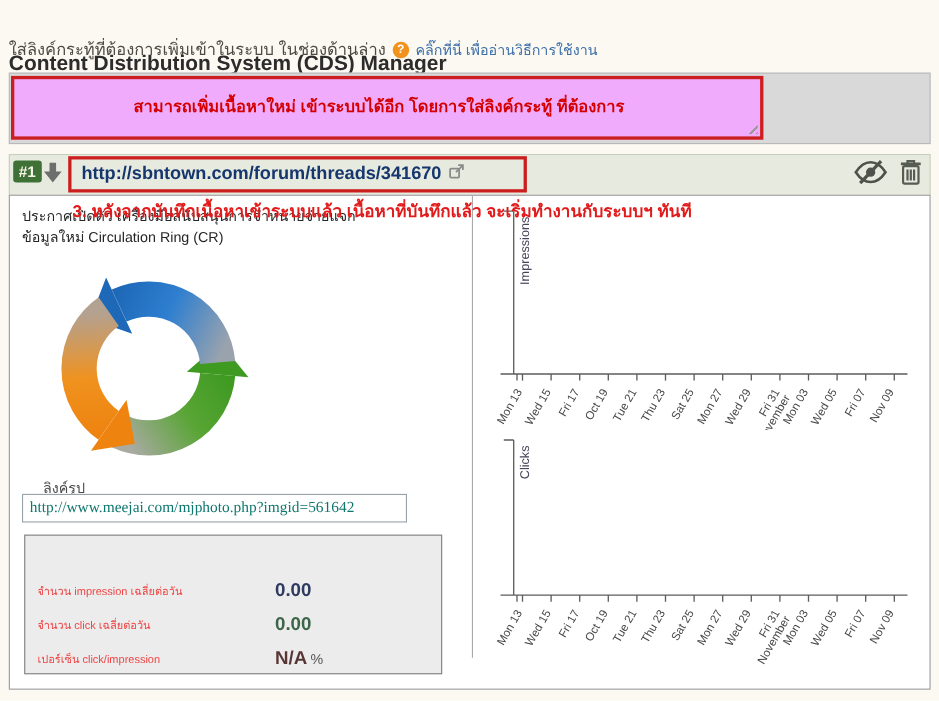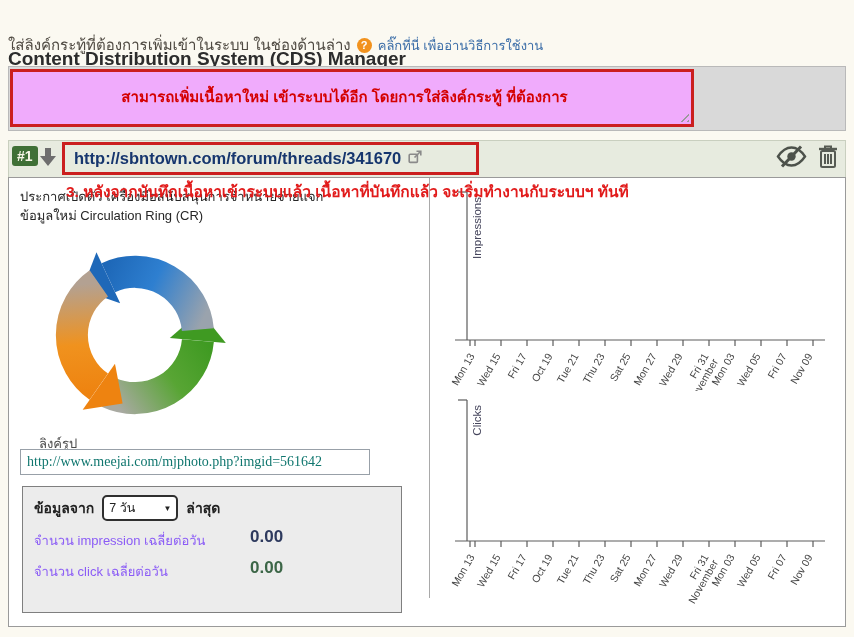--- a/index.html
+++ b/index.html
@@ -54,21 +54,21 @@
   .img-link-input{left:20px;top:449px;width:336px;height:24px;border:1px solid #98a0a8;background:#fff;
     font-size:14px;color:#0f766e;padding:0 6px;font-family:Liberation Serif, serif;}
 
   
   .stats-panel{left:22px;top:486px;width:378px;height:125px;background:#ececec;border:1px solid #7f7f7f;}
   .stats-row1{left:34px;top:495px;display:flex;align-items:center;gap:8px;font-size:14px;font-weight:bold;color:#222;}
   .period-select{display:inline-flex;align-items:center;justify-content:space-between;
     width:62px;height:22px;background:#fff;border:2px solid #2f2f2f;border-radius:5px;
     padding:0 5px;font-size:12.5px;font-weight:normal;color:#222;cursor:pointer;}
   .period-select .tri{font-size:8px;color:#222;}
-  .stat-label{font-size:13px;color:#8b5cf6;}
+  .stat-label{font-size:10px;color:#ef4444;}
   .stat-value{font-size:17px;font-weight:bold;}
   .val-impression{color:#2e3a5e;}
   .val-click{color:#3c6647;}
   .val-ratio{color:#593636;}
   .pct{font-size:13px;font-weight:normal;color:#555;margin-left:3px;}
   .srow{position:absolute;left:34px;width:340px;display:flex;}
   .srow .stat-value{position:absolute;left:216px;top:-3px;}
 
   
   .chart{overflow:hidden;}
@@ -174,36 +174,34 @@
         <path d="M 72.5 158.9 A 65 65 0 0 0 164.8 105.7" stroke="url(#gO)" stroke-width="33" fill="none"></path>
         <polygon points="167.4,75.8 193.6,108.2 135.9,103.1" fill="#ee8310"></polygon>
       </g>
     </svg>
   </div>
 
   <div class="abs img-link-label">ลิงค์รูป</div>
   <input class="abs img-link-input" type="text" value="http://www.meejai.com/mjphoto.php?imgid=561642" style="">
 
   <div class="abs stats-panel"></div>
-  <div class="abs stats-row1">
-    <span>ข้อมูลจาก</span>
-    <span class="period-select">
-      <span>7 วัน</span>
-      <span class="tri">▼</span>
-    </span>
-    <span>ล่าสุด</span>
-  </div>
 
   <div class="srow" style="top:530px;">
     <span class="stat-label">จำนวน impression เฉลี่ยต่อวัน</span>
     <span class="stat-value val-impression">0.00</span>
   </div>
   <div class="srow" style="top:561px;">
     <span class="stat-label">จำนวน click เฉลี่ยต่อวัน</span>
     <span class="stat-value val-click">0.00</span>
+  </div>
+  <div class="srow" style="top:592px;">
+    <span class="stat-label">เปอร์เซ็น click/impression</span>
+    <span class="stat-value val-ratio">
+      <span>N/A</span><span class="pct">%</span>
+    </span>
   </div>
 
   <div class="abs chart" id="chart-impressions"><svg width="413" height="208">
         <line x1="32" y1="9" x2="32" y2="157" stroke="#5c5c5c" stroke-width="1.2"></line>
         <line x1="23" y1="9" x2="32" y2="9" stroke="#5c5c5c" stroke-width="1.2"></line>
         <line x1="20" y1="157" x2="390" y2="157" stroke="#5c5c5c" stroke-width="1.2"></line>
         <text x="46" y="14" transform="rotate(-90 46 14)" text-anchor="end" font-size="11.5" fill="#45455c">Impressions</text>
         <line x1="35" y1="157" x2="35" y2="163" stroke="#5c5c5c" stroke-width="1.2"></line>
         <line x1="40" y1="157" x2="40" y2="163" stroke="#5c5c5c" stroke-width="1.2"></line>
         <text text-anchor="end" font-size="10.5" fill="#474747" transform="rotate(-60 40 173)"><tspan x="40" y="173">Mon 13</tspan></text>

